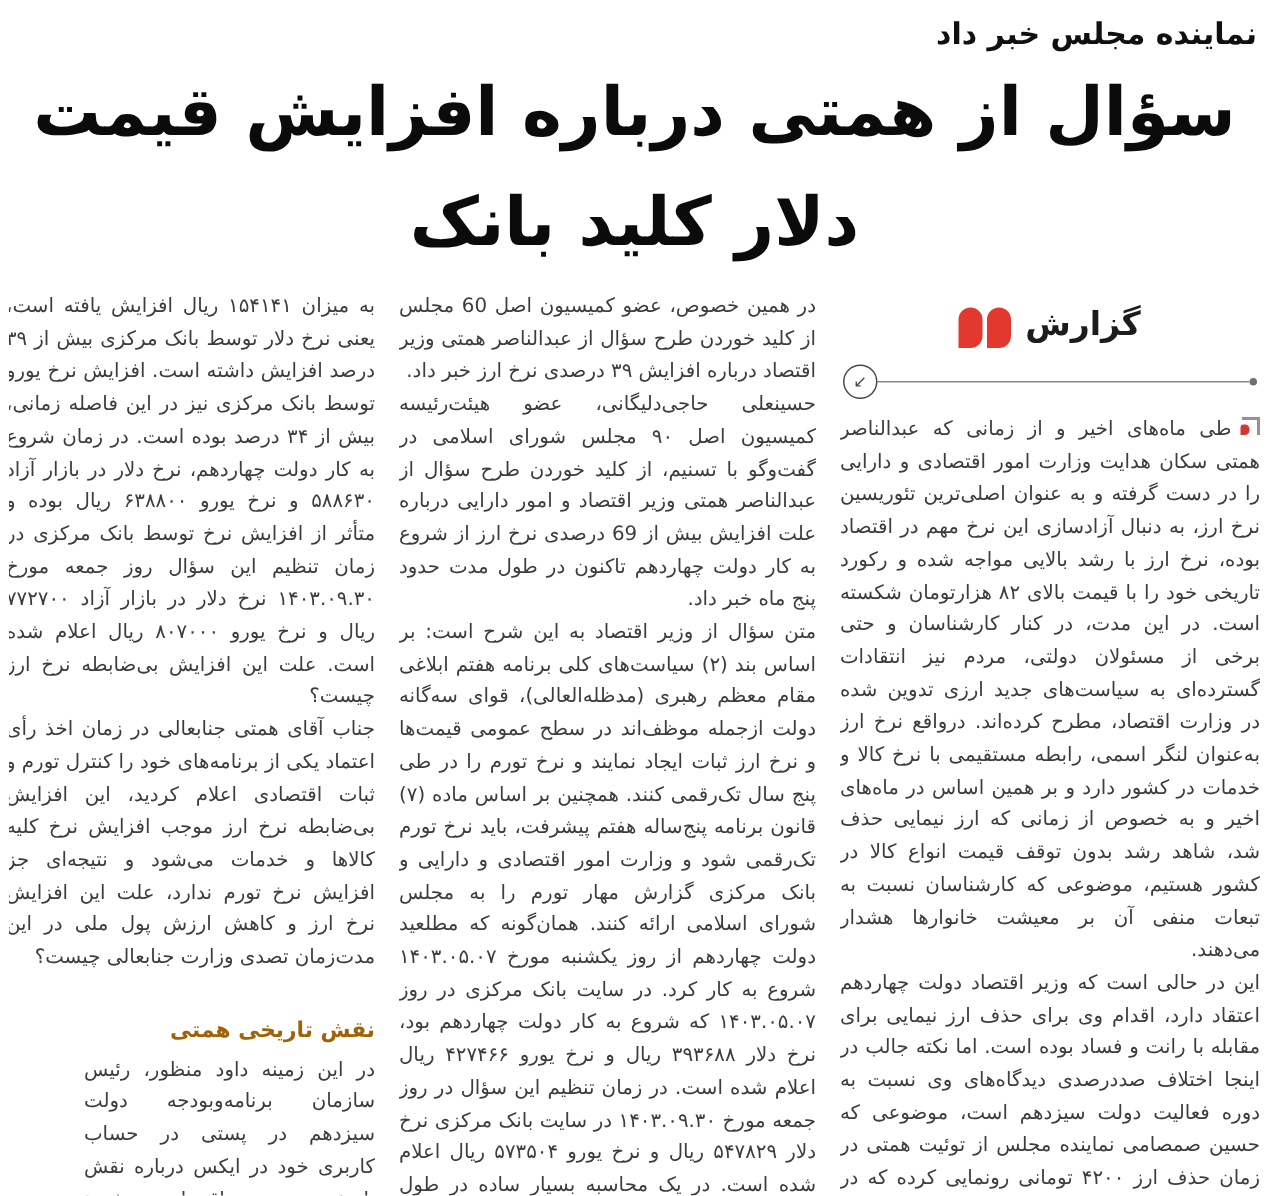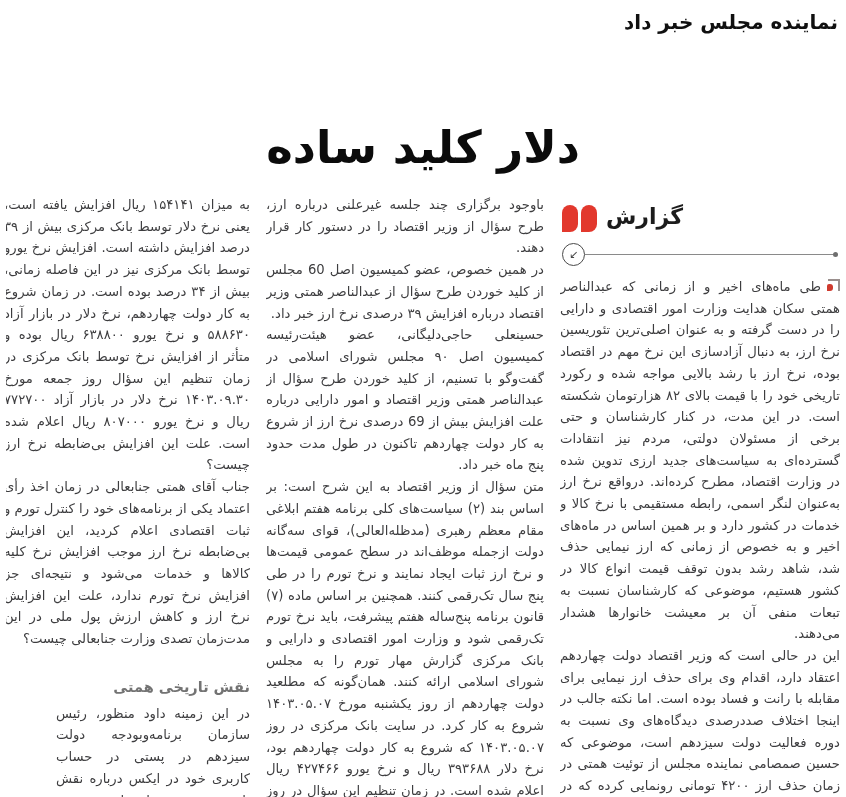--- a/index.html
+++ b/index.html
@@ -28,21 +28,21 @@
   }
   .col{overflow:hidden;}
   .body-text{
     font-size:13.2px;line-height:21.7px;color:#3d3d3f;
     text-align:justify;text-align-last:right;
   }
   .body-text p{margin:0;}
 
   
   .section-block{padding:6px 2px 0 2px;margin-bottom:10px;}
-  .section-row{display:flex;align-items:center;justify-content:flex-end;gap:9px;}
+  .section-row{display:flex;align-items:center;justify-content:center;gap:9px;}
   .section-label{font-size:22px;font-weight:bold;color:#1c1c1c;line-height:34px;}
   .quote-icon{display:inline-flex;gap:3px;align-items:flex-start;margin-top:2px;}
   .quote-icon i{
     display:block;width:16px;height:27px;background:#e2382d;
     border-radius:9px 9px 9px 0;
   }
   .rule-row{display:flex;align-items:center;margin:9px 0 0 0;}
   .rule-dot{width:5px;height:5px;border-radius:50%;background:#6f6f6f;flex:0 0 auto;}
   .rule-line{flex:1 1 auto;border-top:1px solid #8a8a8a;height:0;}
   .rule-circle{
@@ -60,35 +60,35 @@
     position:absolute;top:0;right:0;width:10px;height:10px;
     border-top:2px solid #9a8f8d;border-right:2px solid #9a8f8d;
   }
   .orn .orn-mark{
     position:absolute;bottom:0;left:1px;width:6px;height:7px;
     background:#cf3a2e;border-radius:2px 3px 3px 0;
   }
 
   
   .subhead{
-    font-size:14.5px;font-weight:bold;color:#737373;
+    font-size:14.5px;font-weight:bold;color:#a16207;
     margin:27px 0 6px 0 !important;line-height:20px;text-align:center;
   }
   .narrow{padding-left:52px;}
 </style>
 </head>
 <body>
 
 <div class="page">
 
   <header>
     <div class="kicker">نماینده مجلس خبر داد</div>
     <h1 class="headline">
-      <br>
-      <span>دلار کلید ساده</span>
+      <span>سؤال از همتی درباره افزایش قیمت</span><br>
+      <span>دلار کلید بانک</span>
     </h1>
   </header>
 
   <main class="cols">
 
     <section class="col body-text">
       <div class="section-block">
         <div class="section-row">
           <span class="section-label">گزارش</span>
           <span class="quote-icon">
@@ -103,21 +103,20 @@
         </div>
       </div>
       <p>
         <span class="orn"><span class="orn-bracket"></span><span class="orn-mark"></span></span><span>طی ماه‌های اخیر و از زمانی که عبدالناصر همتی سکان هدایت وزارت امور اقتصادی و دارایی را در دست گرفته و به عنوان اصلی‌ترین تئوریسین نرخ ارز، به دنبال آزادسازی این نرخ مهم در اقتصاد بوده، نرخ ارز با رشد بالایی مواجه شده و رکورد تاریخی خود را با قیمت بالای ۸۲ هزارتومان شکسته است. در این مدت، در کنار کارشناسان و حتی برخی از مسئولان دولتی، مردم نیز انتقادات گسترده‌ای به سیاست‌های جدید ارزی تدوین شده در وزارت اقتصاد، مطرح کرده‌اند. درواقع نرخ ارز به‌عنوان لنگر اسمی، رابطه مستقیمی با نرخ کالا و خدمات در کشور دارد و بر همین اساس در ماه‌های اخیر و به خصوص از زمانی که ارز نیمایی حذف شد، شاهد رشد بدون توقف قیمت انواع کالا در کشور هستیم، موضوعی که کارشناسان نسبت به تبعات منفی آن بر معیشت خانوارها هشدار می‌دهند.</span>
       </p>
       <p>این در حالی است که وزیر اقتصاد دولت چهاردهم اعتقاد دارد، اقدام وی برای حذف ارز نیمایی برای مقابله با رانت و فساد بوده است. اما نکته جالب در اینجا اختلاف صددرصدی دیدگاه‌های وی نسبت به دوره فعالیت دولت سیزدهم است، موضوعی که حسین صمصامی نماینده مجلس از توئیت همتی در زمان حذف ارز ۴۲۰۰ تومانی رونمایی کرده که در آن دوره، همتی خطاب به دولت سیزدهم نسبت به حذف ارز ترجیحی منتقد است، مقابله با رانت را بهانه می‌داند و پس از دو سال با فراموش کردن این تفکر، خود در حال انجام آن است.</p>
 
     </section>
 
     <section class="col body-text">
-      <p>باوجود برگزاری چند جلسه غیرعلنی درباره ارز، طرح سؤال از وزیر اقتصاد را در دستور کار قرار دهند.</p>
       <p>در همین خصوص، عضو کمیسیون اصل 60 مجلس از کلید خوردن طرح سؤال از عبدالناصر همتی وزیر اقتصاد درباره افزایش ۳۹ درصدی نرخ ارز خبر داد.</p>
       <p>حسینعلی حاجی‌دلیگانی، عضو هیئت‌رئیسه کمیسیون اصل ۹۰ مجلس شورای اسلامی در گفت‌وگو با تسنیم، از کلید خوردن طرح سؤال از عبدالناصر همتی وزیر اقتصاد و امور دارایی درباره علت افزایش بیش از 69 درصدی نرخ ارز از شروع به کار دولت چهاردهم تاکنون در طول مدت حدود پنج ماه خبر داد.</p>
       <p>متن سؤال از وزیر اقتصاد به این شرح است: بر اساس بند (۲) سیاست‌های کلی برنامه هفتم ابلاغی مقام معظم رهبری (مدظله‌العالی)، قوای سه‌گانه دولت ازجمله موظف‌اند در سطح عمومی قیمت‌ها و نرخ ارز ثبات ایجاد نمایند و نرخ تورم را در طی پنج سال تک‌رقمی کنند. همچنین بر اساس ماده (۷) قانون برنامه پنج‌ساله هفتم پیشرفت، باید نرخ تورم تک‌رقمی شود و وزارت امور اقتصادی و دارایی و بانک مرکزی گزارش مهار تورم را به مجلس شورای اسلامی ارائه کنند. همان‌گونه که مطلعید دولت چهاردهم از روز یکشنبه مورخ ۱۴۰۳.۰۵.۰۷ شروع به کار کرد. در سایت بانک مرکزی در روز ۱۴۰۳.۰۵.۰۷ که شروع به کار دولت چهاردهم بود، نرخ دلار ۳۹۳۶۸۸ ریال و نرخ یورو ۴۲۷۴۶۶ ریال اعلام شده است. در زمان تنظیم این سؤال در روز جمعه مورخ ۱۴۰۳.۰۹.۳۰ در سایت بانک مرکزی نرخ دلار ۵۴۷۸۲۹ ریال و نرخ یورو ۵۷۳۵۰۴ ریال اعلام شده است. در یک محاسبه بسیار ساده در طول مدت کمتر از پنج ماه، نرخ دلار توسط بانک مرکزی</p>
     </section>
 
     <section class="col body-text">
       <p>به میزان ۱۵۴۱۴۱ ریال افزایش یافته است، یعنی نرخ دلار توسط بانک مرکزی بیش از ۳۹ درصد افزایش داشته است. افزایش نرخ یورو توسط بانک مرکزی نیز در این فاصله زمانی، بیش از ۳۴ درصد بوده است. در زمان شروع به کار دولت چهاردهم، نرخ دلار در بازار آزاد ۵۸۸۶۳۰ و نرخ یورو ۶۳۸۸۰۰ ریال بوده و متأثر از افزایش نرخ توسط بانک مرکزی در زمان تنظیم این سؤال روز جمعه مورخ ۱۴۰۳.۰۹.۳۰ نرخ دلار در بازار آزاد ۷۷۲۷۰۰ ریال و نرخ یورو ۸۰۷۰۰۰ ریال اعلام شده است. علت این افزایش بی‌ضابطه نرخ ارز چیست؟</p>
       <p>جناب آقای همتی جنابعالی در زمان اخذ رأی اعتماد یکی از برنامه‌های خود را کنترل تورم و ثبات اقتصادی اعلام کردید، این افزایش بی‌ضابطه نرخ ارز موجب افزایش نرخ کلیه کالاها و خدمات می‌شود و نتیجه‌ای جز افزایش نرخ تورم ندارد، علت این افزایش نرخ ارز و کاهش ارزش پول ملی در این مدت‌زمان تصدی وزارت جنابعالی چیست؟</p>
       <p class="subhead">نقش تاریخی همتی</p>
       <p class="narrow">در این زمینه داود منظور، رئیس سازمان برنامه‌وبودجه دولت سیزدهم در پستی در حساب کاربری خود در ایکس درباره نقش تاریخی وزیر اقتصاد نوشت: «افزایش نرخ دلار از ۹۲۰۰ به ۲۴۰۰۰ تومان در کمتر</p>

